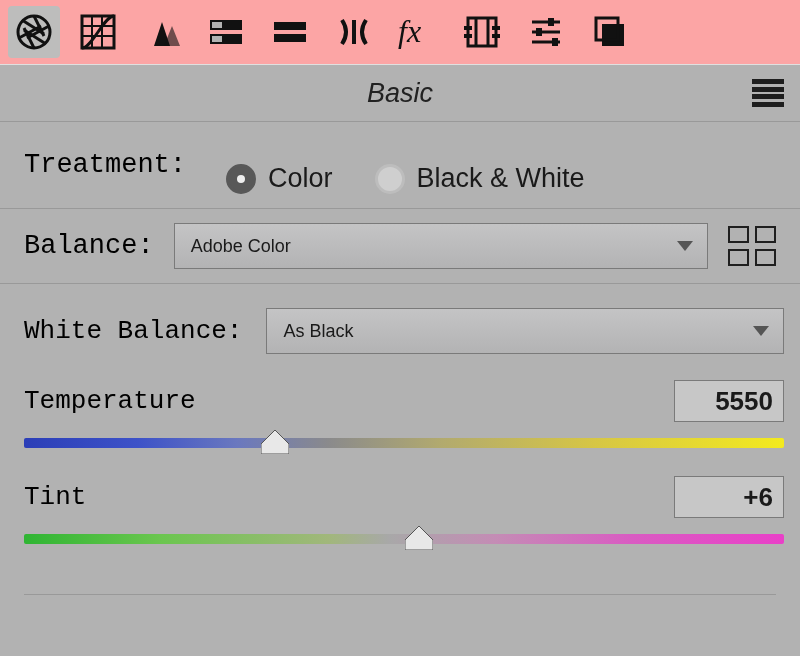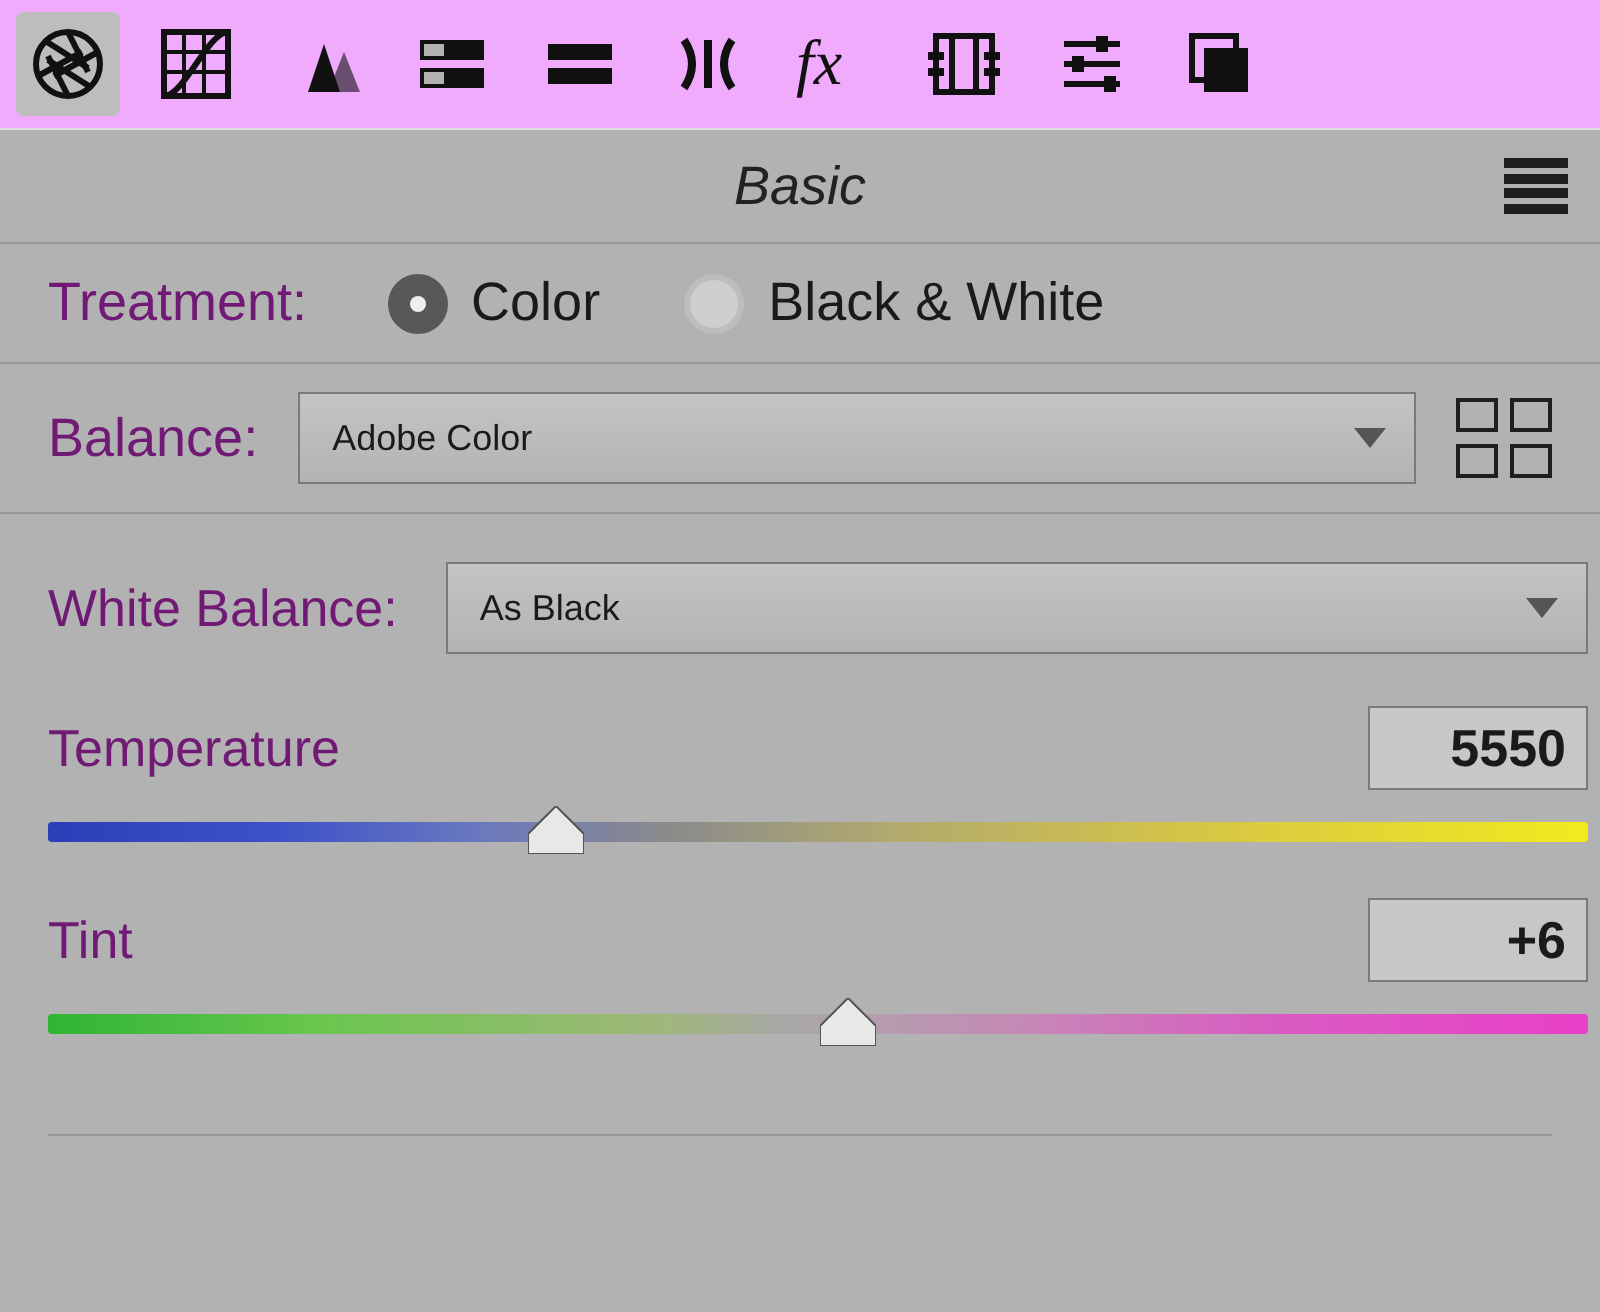--- a/index.html
+++ b/index.html
@@ -13,21 +13,21 @@
     color: #1a1a1a;
     overflow: hidden;
   }
   
   .icon-toolbar {
     display: flex;
     align-items: center;
     height: 64px;
     padding: 0 8px;
     gap: 12px;
-    background: #f0abfc;
+    background: #fca5a5;
   }
   .tabicon {
     width: 52px;
     height: 52px;
     display: flex;
     align-items: center;
     justify-content: center;
     border-radius: 4px;
     cursor: pointer;
   }
@@ -68,38 +68,38 @@
   }
   
   .row {
     padding: 14px 24px;
     border-bottom: 1px solid #999;
     display: flex;
     align-items: center;
     gap: 20px;
     font-size: 27px;
   }
-  .label { color:#701a75; }
+  .label { color:#000000;font-family:Liberation Mono, monospace; }
   
   .radio-group { display:flex; align-items:center; gap:12px; margin-left:20px;}
   .radio {
     width:30px; height:30px; border-radius:50%;
     display:inline-block; box-sizing:border-box;
     border:3px solid #bdbdbd; background:#cfcfcf; cursor:pointer;
   }
   .radio.selected {
     background:#585858; border:3px solid #585858;
     position:relative;
   }
   .radio.selected::after{
     content:""; position:absolute; left:50%; top:50%;
     width:8px; height:8px; background:#eee; border-radius:50%;
     transform:translate(-50%,-50%);
   }
-  .radio-opt { display:flex; align-items:center; gap:12px; margin-right:30px;}
+  .radio-opt { display:flex; align-items:center; gap:12px; margin-right:30px;margin-top:27px;}
   
   .dropdown {
     flex:1;
     height:44px;
     border:1px solid #7a7a7a;
     background:linear-gradient(#c4c4c5,#b3b3b4);
     display:flex; align-items:center;
     padding:0 16px;
     font-size:18px;
     position:relative;
@@ -110,21 +110,21 @@
     width:0;height:0;border-left:8px solid transparent;border-right:8px solid transparent;border-top:10px solid #555;
   }
   .profile-grid {
     width:48px; height:40px; cursor:pointer;
     display:grid; grid-template-columns:1fr 1fr; grid-template-rows:1fr 1fr;
     gap:6px;
   }
   .profile-grid div{ border:2px solid #1f1f1f; }
   
   .section {
-    padding: 0 6px 20px 24px;
+    padding: 0 16px 20px 24px;
   }
   .wb-row {
     display:flex; align-items:center; gap:24px;
     padding-top:24px;
   }
   
   .slider-block { margin-top:26px; }
   .slider-head {
     display:flex; justify-content:space-between; align-items:center;
     margin-bottom:14px;

